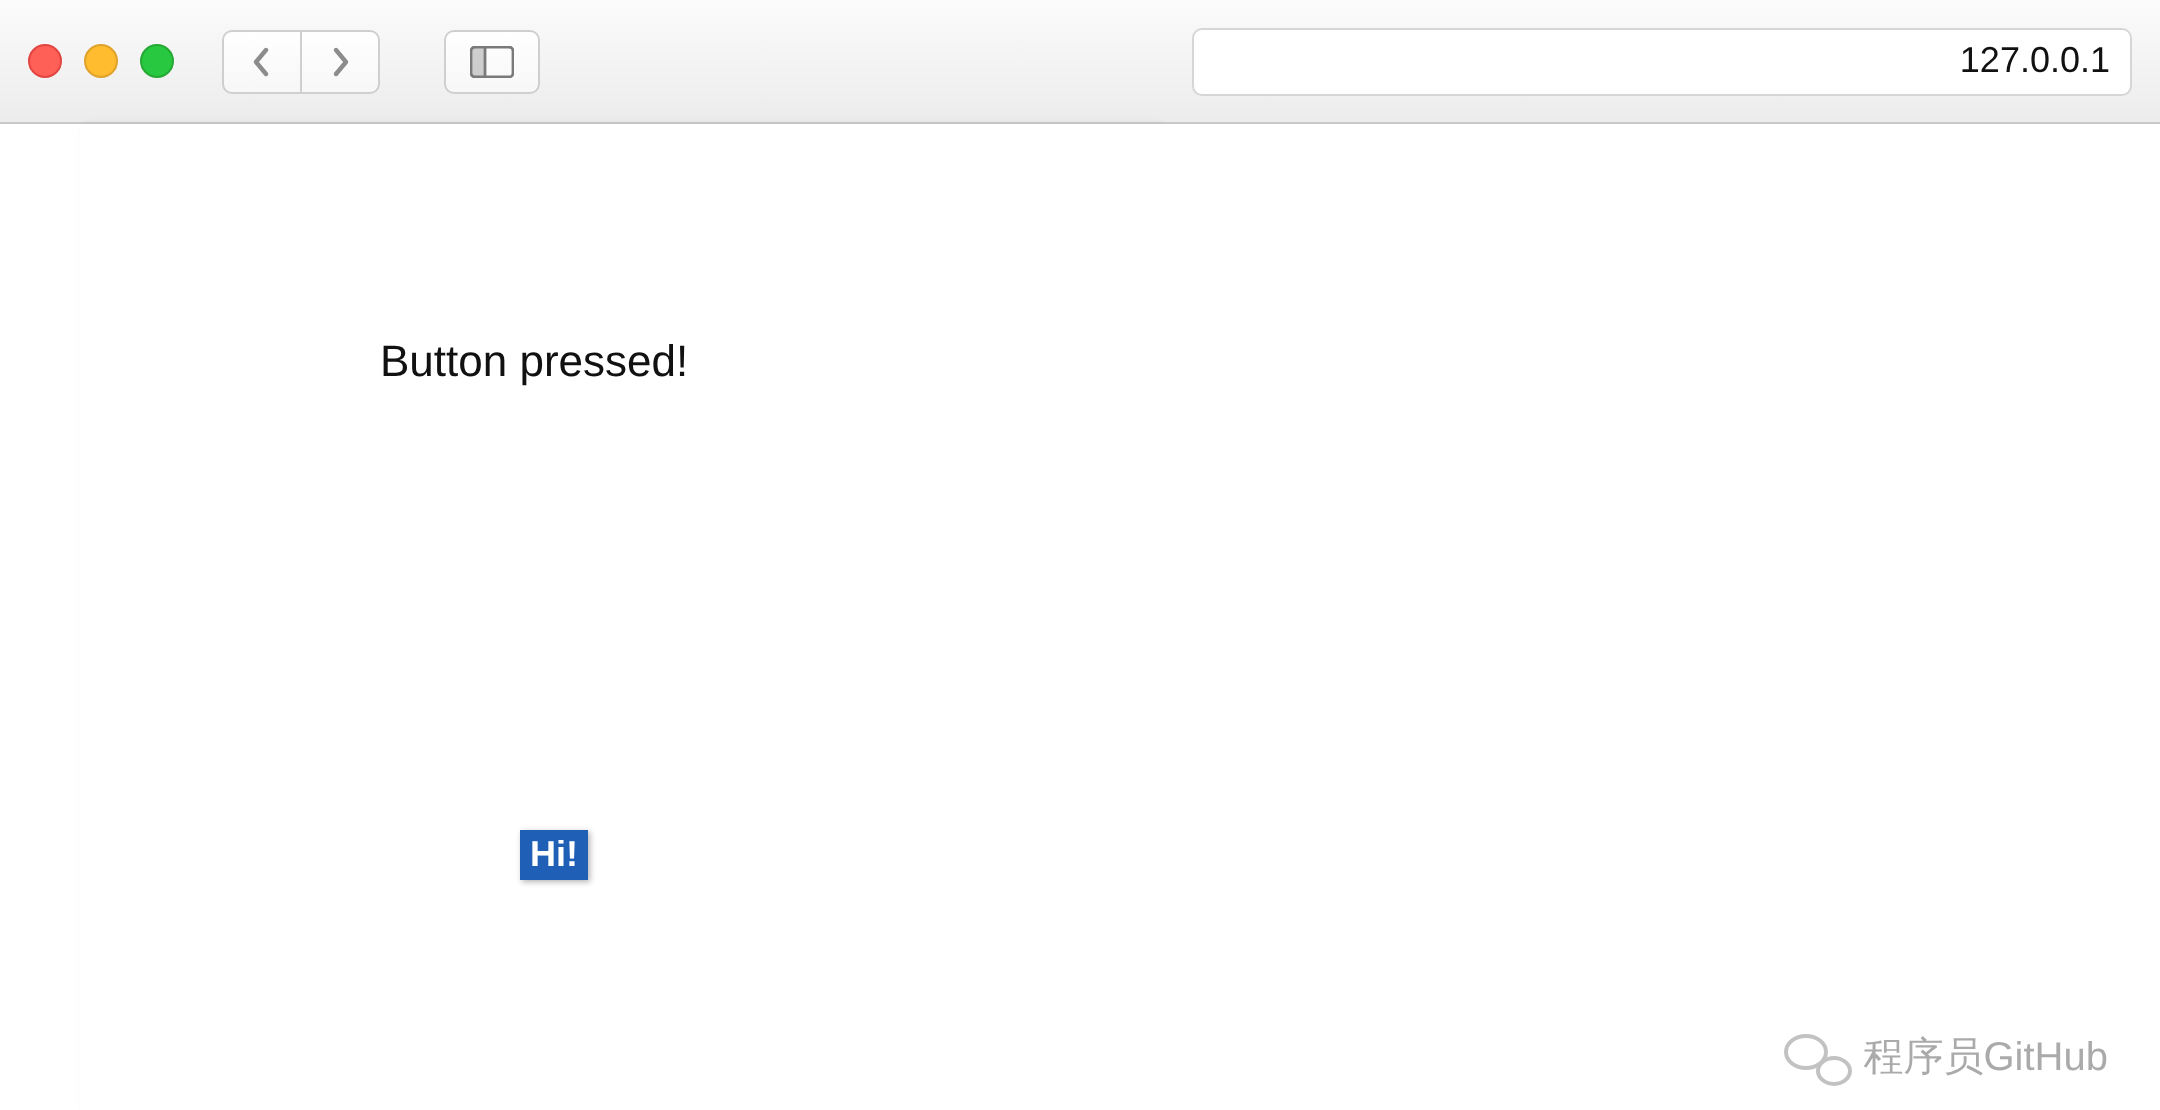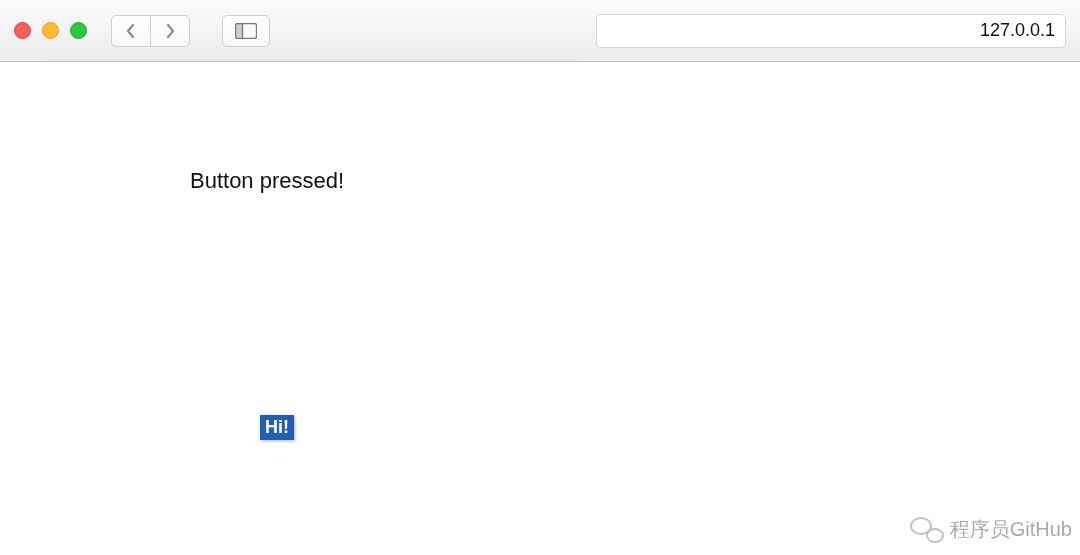--- a/index.html
+++ b/index.html
@@ -122,24 +122,24 @@
       font-weight: 700;
       font-size: 18px;
       padding: 2px 5px;
       border: none;
       box-shadow: 1px 1px 3px rgba(0,0,0,0.3);
       cursor: pointer;
     }
 
     .watermark {
       position: absolute;
-      right: 8px;
+      right: 26px;
       bottom: 12px;
       display: flex;
-      align-items: center;
+      align-items: flex-start;
       gap: 6px;
       color: #9c9c9c;
       font-size: 20px;
       opacity: 0.85;
     }
     .wechat-icon {
       width: 34px;
       height: 28px;
       position: relative;
     }

